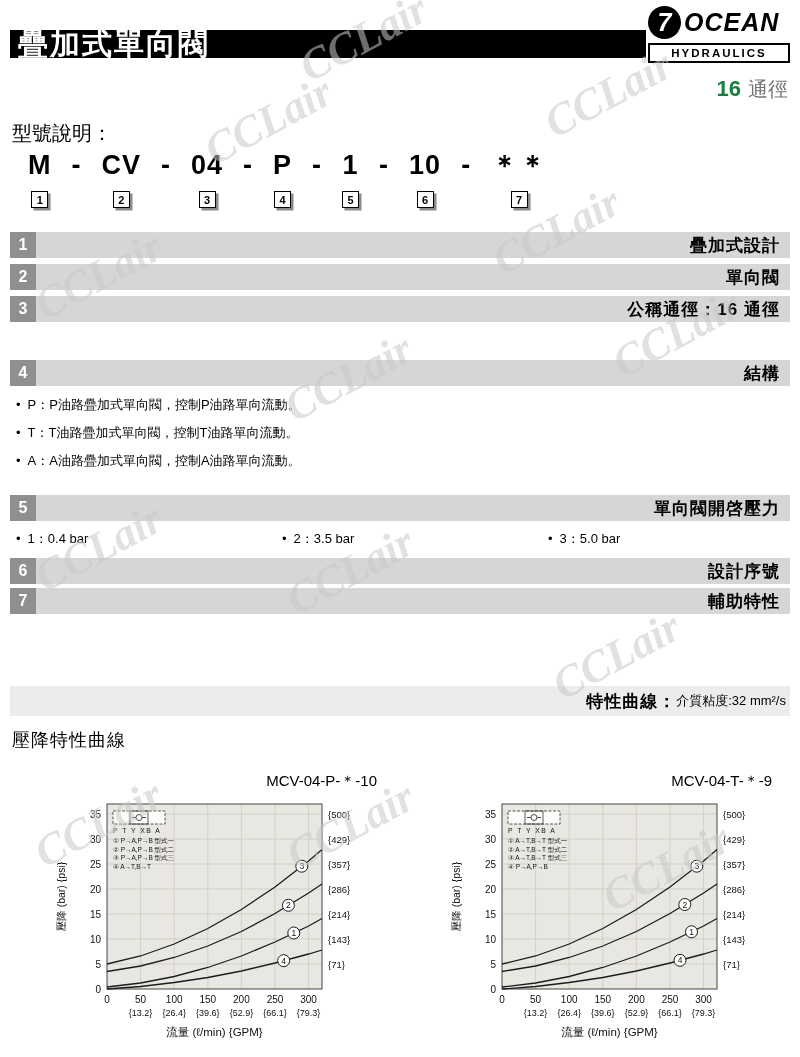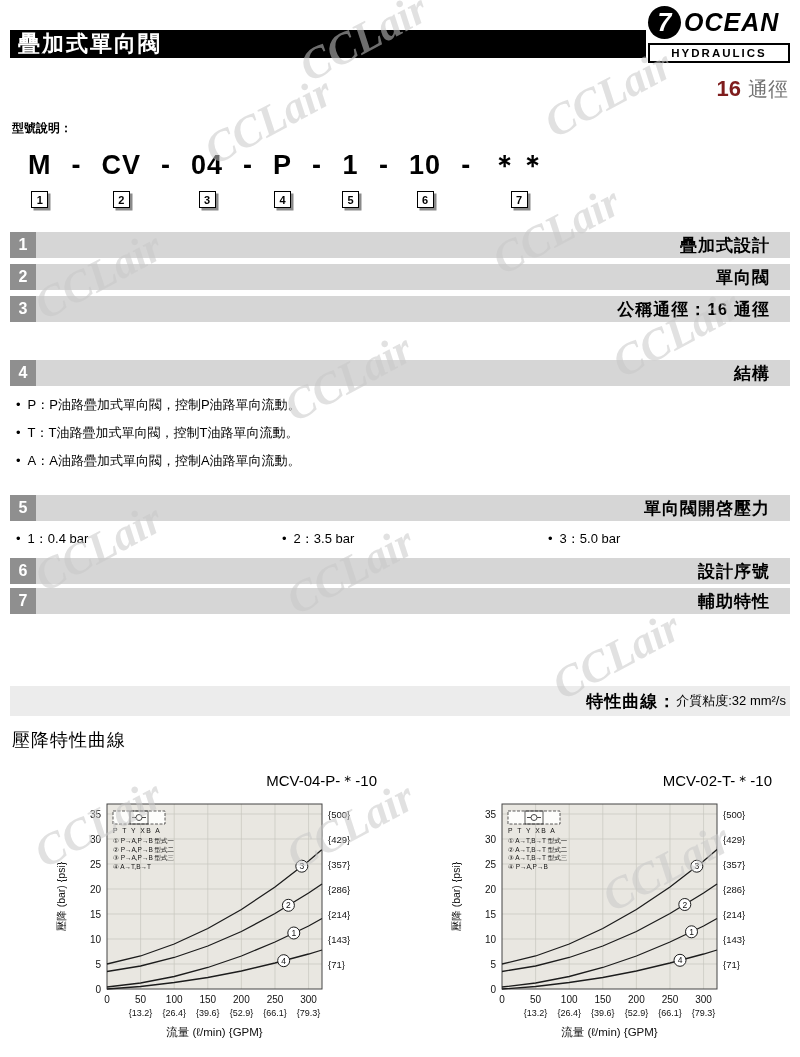--- a/index.html
+++ b/index.html
@@ -3,53 +3,53 @@
 <meta charset="utf-8">
 <style>
   *{box-sizing:border-box}
   html,body{margin:0;padding:0;background:#fff}
   .page{position:relative;width:800px;height:1057px;background:#fff;overflow:hidden;
         font-family:"Liberation Sans",sans-serif;color:#000}
 
   
   .header-bar{position:absolute;left:10px;top:30px;width:636px;height:28px;background:#000;
               display:flex;align-items:center}
-  .header-title{color:#fff;font-size:22px;font-weight:bold;padding-left:8px;letter-spacing:2px}
+  .header-title{color:#fff;font-size:30px;font-weight:bold;padding-left:8px;letter-spacing:2px}
 
   .logo{position:absolute;right:10px;top:3px;width:142px}
   .logo-top{display:flex;align-items:center;height:38px;gap:3px}
   .seven{width:33px;height:33px;background:#000;border-radius:50%;color:#fff;font-weight:bold;
          font-style:italic;font-size:25px;display:flex;align-items:center;justify-content:center}
   .ocean{font-size:25px;font-weight:bold;font-style:italic;letter-spacing:1px}
   .hydraulics-box{border:2px solid #000;text-align:center;font-size:11.5px;font-weight:bold;
                   letter-spacing:2px;padding:2px 0;margin-top:2px;background:#fff}
 
   
   .model-line{position:absolute;top:76px;right:12px;display:flex;align-items:baseline;gap:7px}
   .model-code-big{font-size:31px;font-weight:bold;color:#9a9a9a;letter-spacing:2px;
                   text-shadow:1px 1px 0 #fff,2px 2px 0 #c4c4c4}
-  .model-bore-num{font-size:22px;font-weight:bold;color:#7f1d1d}
+  .model-bore-num{font-size:22px;font-weight:bold;color:#15803d}
   .model-bore-txt{font-size:20px;color:#737373}
 
-  .designation-label{position:absolute;top:120px;left:12px;font-size:12px;font-weight:bold}
+  .designation-label{position:absolute;top:120px;left:12px;font-size:20px;font-weight:normal}
 
   
   .code-row{position:absolute;top:150px;left:28px;display:flex;gap:20px;align-items:flex-start}
   .code-seg{display:flex;flex-direction:column;align-items:center;gap:11px}
   .code-big,.code-sep{font-size:27px;font-weight:bold;line-height:30px;letter-spacing:1px}
   .code-box{width:17px;height:17px;border:1.5px solid #000;background:#fff;
             box-shadow:2.5px 2.5px 0 #8a8a8a;display:flex;align-items:center;justify-content:center;
             font-size:11px;font-weight:bold}
 
   
   .sec-bar{position:absolute;left:10px;width:780px;height:26px;background:#d6d6d6;
            display:flex;align-items:center}
   .sec-num{width:26px;height:26px;background:#8f8f8f;color:#fff;font-weight:bold;font-size:16px;
            display:flex;align-items:center;justify-content:center;flex:0 0 26px}
-  .sec-title{margin-left:auto;padding-right:20px;font-weight:bold;font-size:17px;letter-spacing:1px}
+  .sec-title{margin-left:auto;padding-right:10px;font-weight:bold;font-size:17px;letter-spacing:1px}
 
   
   .bullet{position:absolute;left:16px;font-size:13px;white-space:nowrap}
   .bullet::before{content:"•";margin-right:7px;font-size:13px}
 
   
   .curves-band{position:absolute;left:10px;width:780px;height:30px;background:#ececec;
                display:flex;align-items:center;justify-content:flex-end;padding:0 4px}
   .curves-heading{font-size:17px;font-weight:bold;letter-spacing:1px}
   .viscosity{font-size:13px}
@@ -239,21 +239,21 @@
           <line x1="80" y1="23.5" x2="84" y2="23.5" stroke="#333" stroke-width="0.9"></line>
           <line x1="90" y1="23.5" x2="94" y2="23.5" stroke="#333" stroke-width="0.9"></line>
           <text x="61" y="39" font-size="6.8" letter-spacing="1.5" fill="#111">P T Y XB A</text>
           <text x="61" y="49" font-size="6.5" fill="#111">① P→A,P→B 型式一</text>
           <text x="61" y="57.5" font-size="6.5" fill="#111">② P→A,P→B 型式二</text>
           <text x="61" y="66" font-size="6.5" fill="#111">③ P→A,P→B 型式三</text>
           <text x="61" y="74.5" font-size="6.5" fill="#111">④ A→T,B→T</text>
         </svg></div>
   </div>
   <div class="chart" style="left:447px">
-    <div class="chart-title">MCV-02-T-＊-10</div>
+    <div class="chart-title">MCV-04-T-＊-9</div>
     <div class="chart-svg"><svg width="345" height="258" viewBox="0 0 345 258" xmlns="http://www.w3.org/2000/svg">
           <rect x="55" y="10" width="215" height="185" fill="#e9e7e1"></rect>
           <line x1="88.59375" y1="10" x2="88.59375" y2="195" stroke="#c7c5bf" stroke-width="0.7"></line>
           <line x1="122.1875" y1="10" x2="122.1875" y2="195" stroke="#c7c5bf" stroke-width="0.7"></line>
           <line x1="155.78125" y1="10" x2="155.78125" y2="195" stroke="#c7c5bf" stroke-width="0.7"></line>
           <line x1="189.375" y1="10" x2="189.375" y2="195" stroke="#c7c5bf" stroke-width="0.7"></line>
           <line x1="222.96875" y1="10" x2="222.96875" y2="195" stroke="#c7c5bf" stroke-width="0.7"></line>
           <line x1="256.5625" y1="10" x2="256.5625" y2="195" stroke="#c7c5bf" stroke-width="0.7"></line>
           <line x1="55" y1="170" x2="270" y2="170" stroke="#c7c5bf" stroke-width="0.7"></line>
           <line x1="55" y1="145" x2="270" y2="145" stroke="#c7c5bf" stroke-width="0.7"></line>

